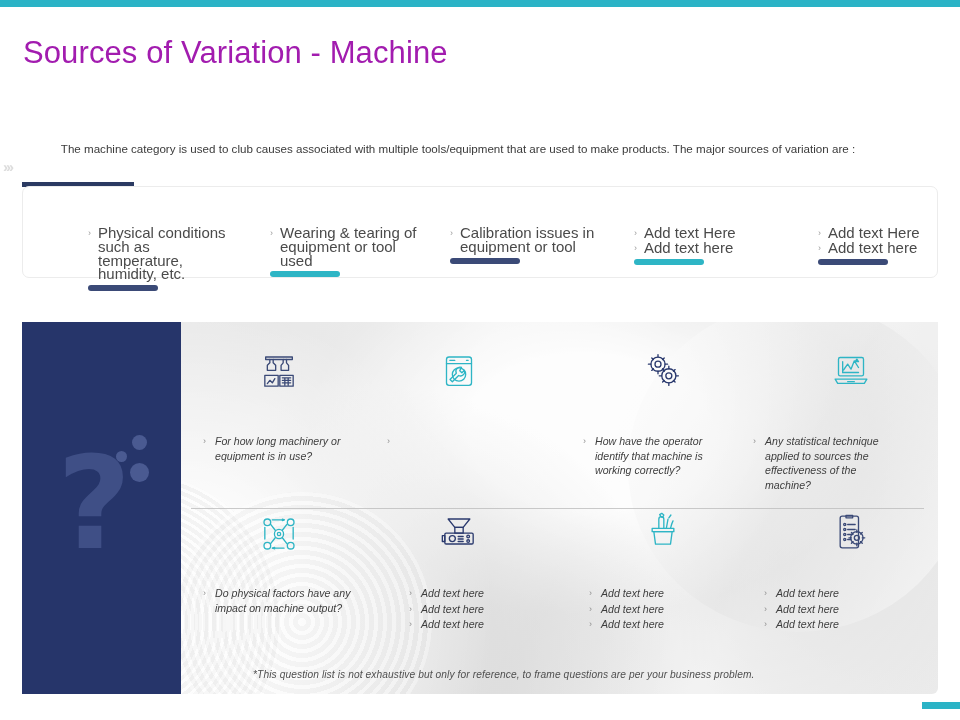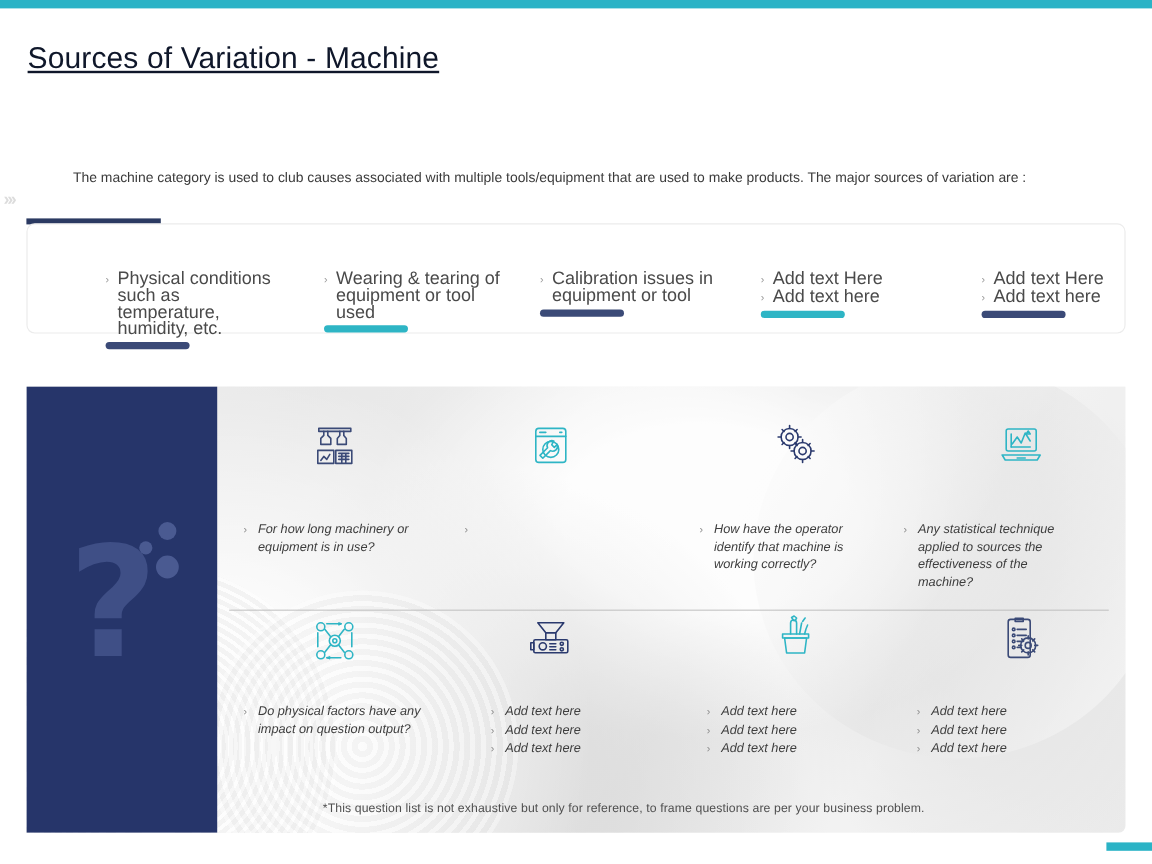--- a/index.html
+++ b/index.html
@@ -9,23 +9,22 @@
     -webkit-font-smoothing:antialiased;
   }
   .slide{position:relative;width:960px;height:720px;background:#fff;}
 
   
   .top-accent{position:absolute;left:0;top:0;width:960px;height:7px;background:#2bb3c6;}
 
   
   .title{
     position:absolute;left:23px;top:35px;
-    font-size:25px;color:#0f172a;font-weight:400;letter-spacing:.1px;
+    font-size:31px;color:#a21caf;font-weight:400;letter-spacing:.1px;
     white-space:nowrap;
-    text-decoration:underline;
   }
 
   
   .intro{
     position:absolute;left:48px;top:140px;width:820px;
     font-size:11.6px;line-height:18px;color:#3a3a3a;text-align:center;
   }
   .intro-chevrons{
     position:absolute;left:3px;top:158px;
     font-size:15px;color:#dcdcdc;letter-spacing:-2px;font-weight:700;
@@ -96,22 +95,22 @@
   .divider{position:absolute;left:10px;right:14px;top:186px;height:1px;background:#bdbdbd;opacity:.8;}
 
   .cell{position:absolute;}
   .cell .icon{position:absolute;top:0;}
   .cell .qbullets{position:absolute;}
   .qrow{display:flex;align-items:flex-start;margin-bottom:1px;}
   .qchev{font-size:9px;color:#8e8e8e;line-height:14px;margin-right:9px;flex:0 0 auto;}
   .qtext{font-size:10.6px;line-height:14.6px;color:#3e3e3e;font-style:italic;}
 
   .footnote{
-    position:absolute;left:88px;bottom:14px;
-    font-size:10.2px;color:#4f4f4f;letter-spacing:.1px;white-space:nowrap;
+    position:absolute;left:72px;bottom:14px;
+    font-size:10.2px;color:#4f4f4f;font-style:italic;letter-spacing:.1px;white-space:nowrap;
   }
 
   .corner-accent{position:absolute;right:0;bottom:11px;width:38px;height:7px;background:#2bb3c6;}
 </style>
 </head>
 <body>
 
 <div class="slide">
 
   <div class="top-accent"></div>
@@ -262,21 +261,21 @@
               <circle cx="38" cy="10" r="4"></circle>
               <circle cx="10" cy="38" r="4"></circle>
               <circle cx="38" cy="38" r="4"></circle>
               <path d="M14 12.5l5.5 7M33.5 12.5l-5.5 7M14 35.5l5.5-7M33.5 35.5l-5.5-7"></path>
               <path d="M16 7h14M16 41h14M7 16v14M41 16v14"></path>
               <path d="M28 6.2l2.4.8-2.4.9M18.8 41.8L16.4 41l2.4-.9"></path>
             </svg></div>
           <div class="qbullets" style="left:22px;top:264px;width:150px;">
             <div class="qrow">
               <span class="qchev">›</span>
-              <span class="qtext">Do physical factors have any impact on question output?</span>
+              <span class="qtext">Do physical factors have any impact on machine output?</span>
             </div>
           </div>
         </div>
       <div class="cell" id="qc5" style="left: 0px; top: 0px; width: 760px; height: 372px; pointer-events: none;">
           <div class="icon" style="left:258px;top:192px;"><svg width="40" height="40" viewBox="0 0 48 48" fill="none" stroke="#2b3a6e" stroke-width="1.6" stroke-linecap="round" stroke-linejoin="round">
               <path d="M11 6h26l-8 10h-10z"></path>
               <rect x="19" y="16" width="10" height="7"></rect>
               <rect x="7" y="23" width="34" height="13" rx="1.5"></rect>
               <circle cx="16" cy="29.5" r="3.6"></circle>
               <path d="M23 27h6M23 30h6M23 33h6"></path>

